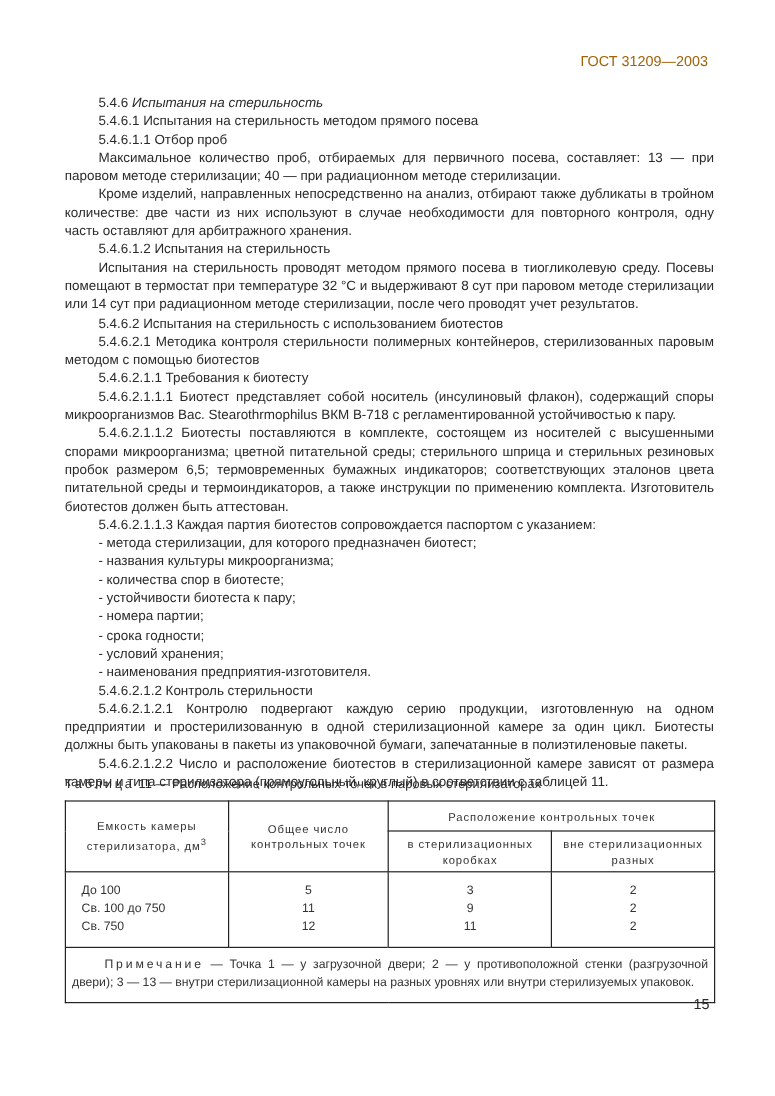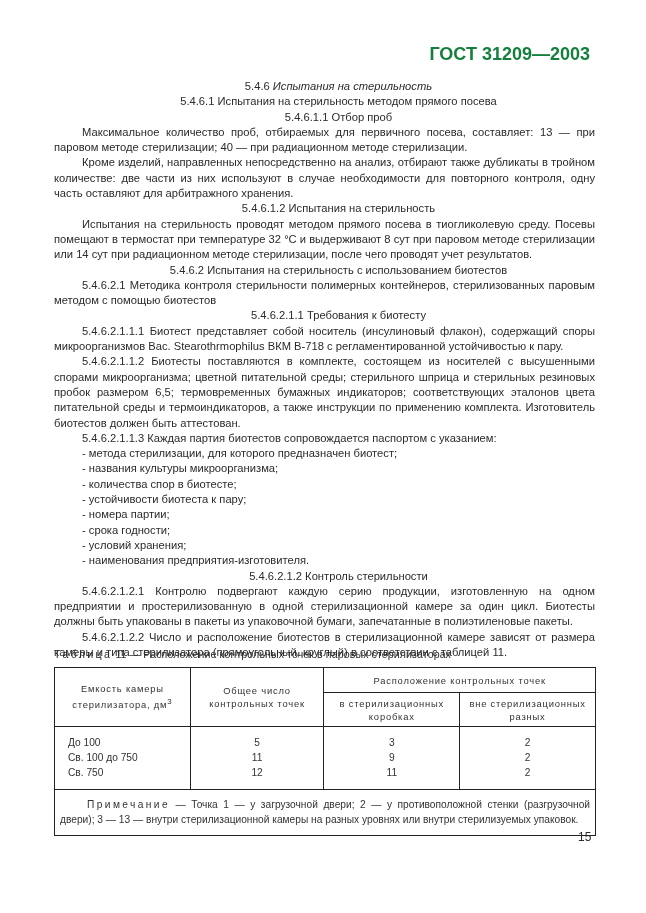--- a/index.html
+++ b/index.html
@@ -1,21 +1,21 @@
 <!DOCTYPE html>
 <html><head>
 <meta charset="utf-8">
 <style>
   html, body { margin:0; padding:0; background:#fff; }
   body { width:646px; height:913px; position:relative; overflow:hidden;
          font-family:"Liberation Sans", sans-serif; color:#2a2a2a; }
-  .hdr { position:absolute; top:44px; right:56px; font-weight:bold; font-size:18px; color:#15803d; }
+  .hdr { position:absolute; top:44px; right:56px; font-weight:normal; font-size:12px; color:#a16207; }
   .content { position:absolute; left:54px; top:79px; width:541px; font-size:11.2px; line-height:15.3px; }
   .p { margin:0; text-align:justify; text-indent:28px; }
-  .h { margin:0; padding-left:28px;text-align:center; }
+  .h { margin:0; padding-left:28px; }
   .li { margin:0; padding-left:28px; }
   .it { font-style:italic; }
   .sqrt { display:inline-block; font-style:italic; border-top:1px solid #333; padding:0 1px; line-height:11px; }
   .rad { font-style:normal; }
   .tcap { position:absolute; left:54px; top:648px; font-size:10.6px; letter-spacing:0.1px; }
   .tcap .sp { letter-spacing:2.4px; }
   table { position:absolute; left:54px; top:667px; width:542px; border-collapse:collapse; font-size:10.2px;border-radius:32px; }
   td, th { border:1px solid #222; font-weight:normal; text-align:center; vertical-align:middle; color:#333; }
   th { letter-spacing:0.8px; font-size:9.4px; line-height:13px; }
   .th1 { height:22px; }

